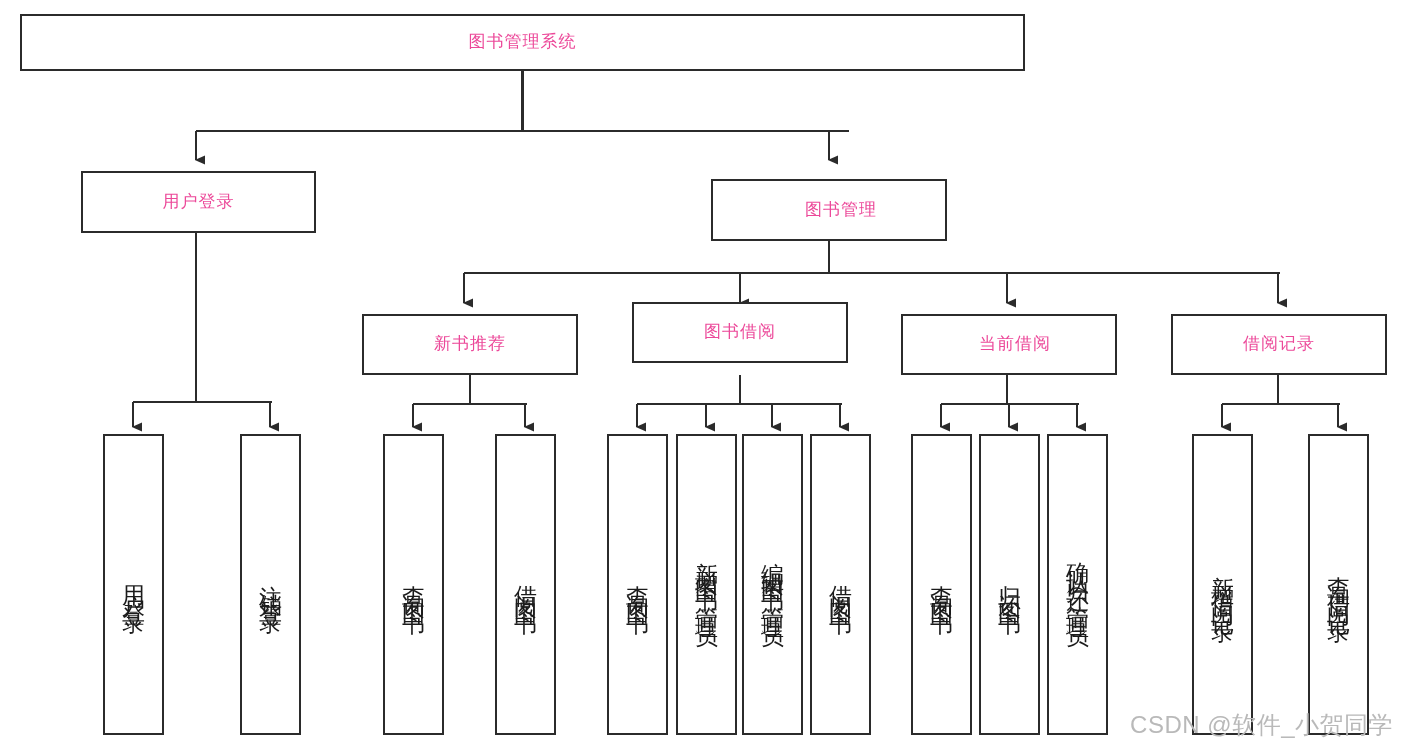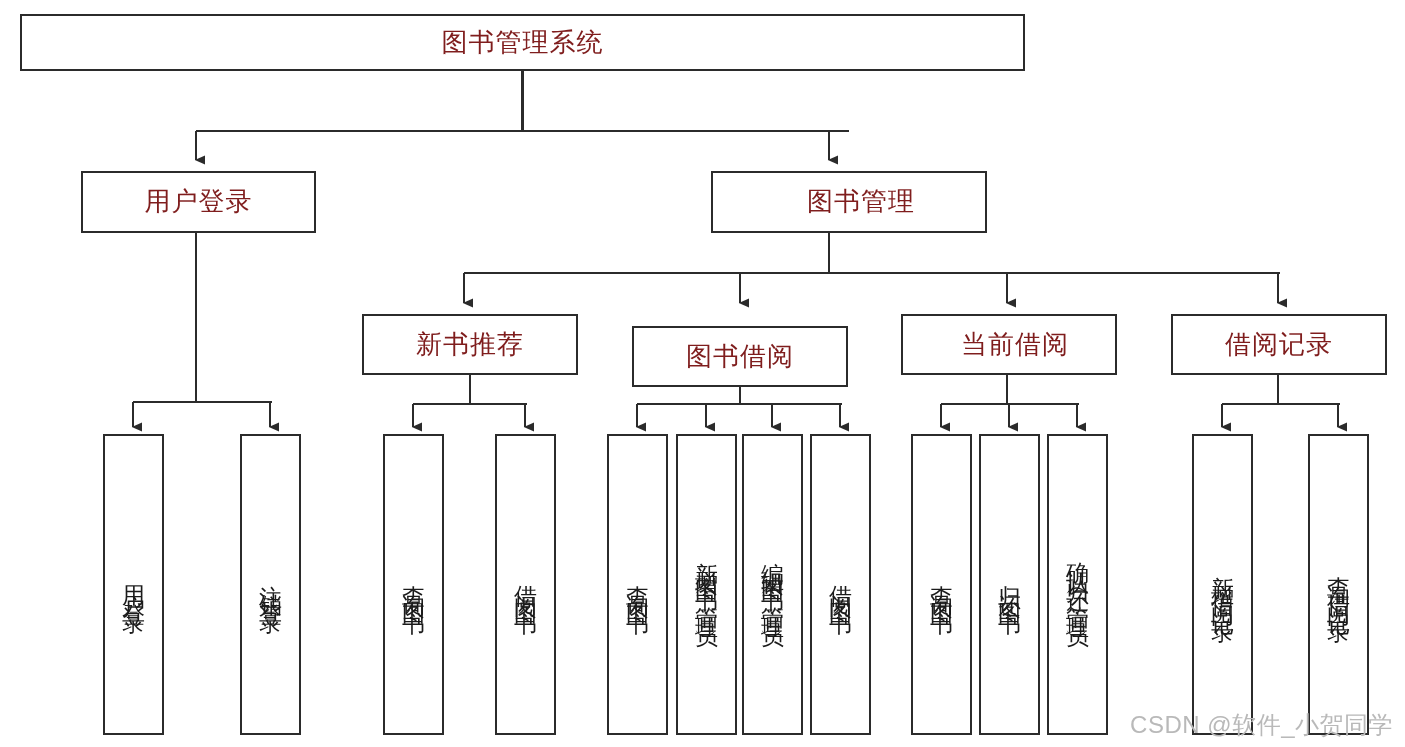--- a/index.html
+++ b/index.html
@@ -29,22 +29,22 @@
     position: absolute;
     box-sizing: border-box;
     background: #ffffff;
     border: 2px solid #2b2b2b;
     display: flex;
     align-items: center;
     justify-content: center;
     z-index: 2;
   }
   .node-label-h {
-    font-size: 26px;
-    color: #7f1d1d;
+    font-size: 17px;
+    color: #ec4899;
     line-height: 1.2;
     letter-spacing: 1px;
     white-space: nowrap;
     text-align: center;
   }
   .node-box.leaf {
     align-items: center;
     justify-content: center;
     padding: 6px 0;
   }
@@ -126,29 +126,29 @@
   </svg>
 
   <div class="node-box" style="left:20px; top:14px; width:1005px; height:57px;">
     <span class="node-label-h">图书管理系统</span>
   </div>
 
   <div class="node-box" style="left:81px; top:171px; width:235px; height:62px;">
     <span class="node-label-h">用户登录</span>
   </div>
 
-  <div class="node-box" style="left:711px; top:171px; width:276px; height:62px;padding-left:24px;">
+  <div class="node-box" style="left:711px; top:179px; width:236px; height:62px;padding-left:24px;">
     <span class="node-label-h">图书管理</span>
   </div>
 
   <div class="node-box" style="left:362px; top:314px; width:216px; height:61px;font-family:Liberation Serif, serif;">
     <span class="node-label-h">新书推荐</span>
   </div>
 
-  <div class="node-box" style="left:632px; top:326px; width:216px; height:61px;">
+  <div class="node-box" style="left:632px; top:302px; width:216px; height:61px;">
     <span class="node-label-h">图书借阅</span>
   </div>
 
   <div class="node-box" style="left:901px; top:314px; width:216px; height:61px;padding-left:12px;">
     <span class="node-label-h">当前借阅</span>
   </div>
 
   <div class="node-box" style="left:1171px; top:314px; width:216px; height:61px;">
     <span class="node-label-h">借阅记录</span>
   </div>

